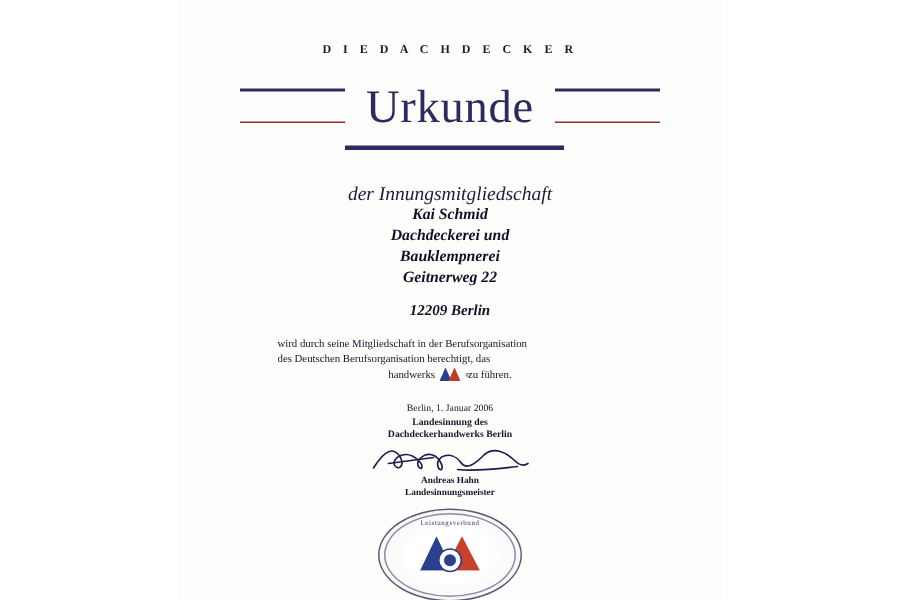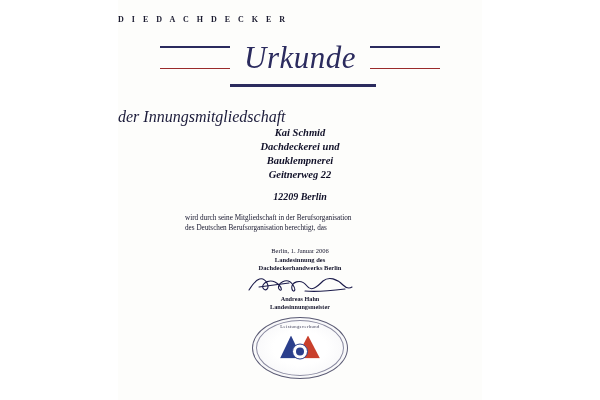--- a/index.html
+++ b/index.html
@@ -24,35 +24,34 @@
     position: absolute;
     left: 118px;
     top: 0px;
     width: 364px;
     height: 400px;
     background: #fdfdfb;
   }
 
   
   .header-kicker {
-    text-align: left;
+    text-align: center;
     font-family: "Liberation Serif", serif;
     font-size: 8px;
     letter-spacing: 3px;
     font-weight: bold;
     color: #1b1b30;
-    margin-top: 15px;
+    margin-top: 28px;
   }
 
   
   .title-zone {
     position: relative;
     margin-top: 16px;
     height: 52px;
-    font-style: italic;
   }
   .rule {
     position: absolute;
     height: 2px;
     background: #2b2b5e;
   }
   .rule-top-left  { left: 42px;  top: 6px;  width: 70px; }
   .rule-top-right { left: 252px; top: 6px;  width: 70px; }
   .rule-red-left  { left: 42px;  top: 28px; width: 70px; background:#9a2a2a; height:1px;}
   .rule-red-right { left: 252px; top: 28px; width: 70px; background:#9a2a2a; height:1px;}
@@ -63,24 +62,24 @@
     position: absolute;
     left: 0; right: 0; top: 0;
     text-align: center;
     font-family: "Liberation Serif", serif;
     font-size: 31px;
     color: #2b2b5e;
     letter-spacing: 0.5px;
   }
 
   .subtitle {
-    text-align: left;
+    text-align: center;
     font-family: "Liberation Serif", serif;
     font-style: italic;
-    font-size: 16px;
+    font-size: 13px;
     color: #1b1b3a;
     margin-top: 16px;
   }
 
   .recipient {
     text-align: center;
     margin-top: 0;
     font-family: "Liberation Serif", serif;
     font-weight: bold;
     font-style: italic;
@@ -256,20 +255,29 @@
       <div>Kai Schmid</div>
       <div>Dachdeckerei und</div>
       <div>Bauklempnerei</div>
       <div>Geitnerweg 22</div>
       <div class="city">12209 Berlin</div>
     </div>
 
     <div class="body-text">
       <div>wird durch seine Mitgliedschaft in der Berufsorganisation</div>
       <div>des Deutschen Berufsorganisation berechtigt, das</div>
+      <div class="logo-line">
+        <span>handwerks</span>
+        <span class="mini-mark">
+          <span class="blue"></span>
+          <span class="red"></span>
+          <span class="reg">®</span>
+        </span>
+        <span>zu führen.</span>
+      </div>
     </div>
 
     <div class="date-line">Berlin,  1. Januar 2006</div>
 
     <div class="org-line">
       <div>Landesinnung des</div>
       <div>Dachdeckerhandwerks Berlin</div>
     </div>
 
     <div class="signature">

